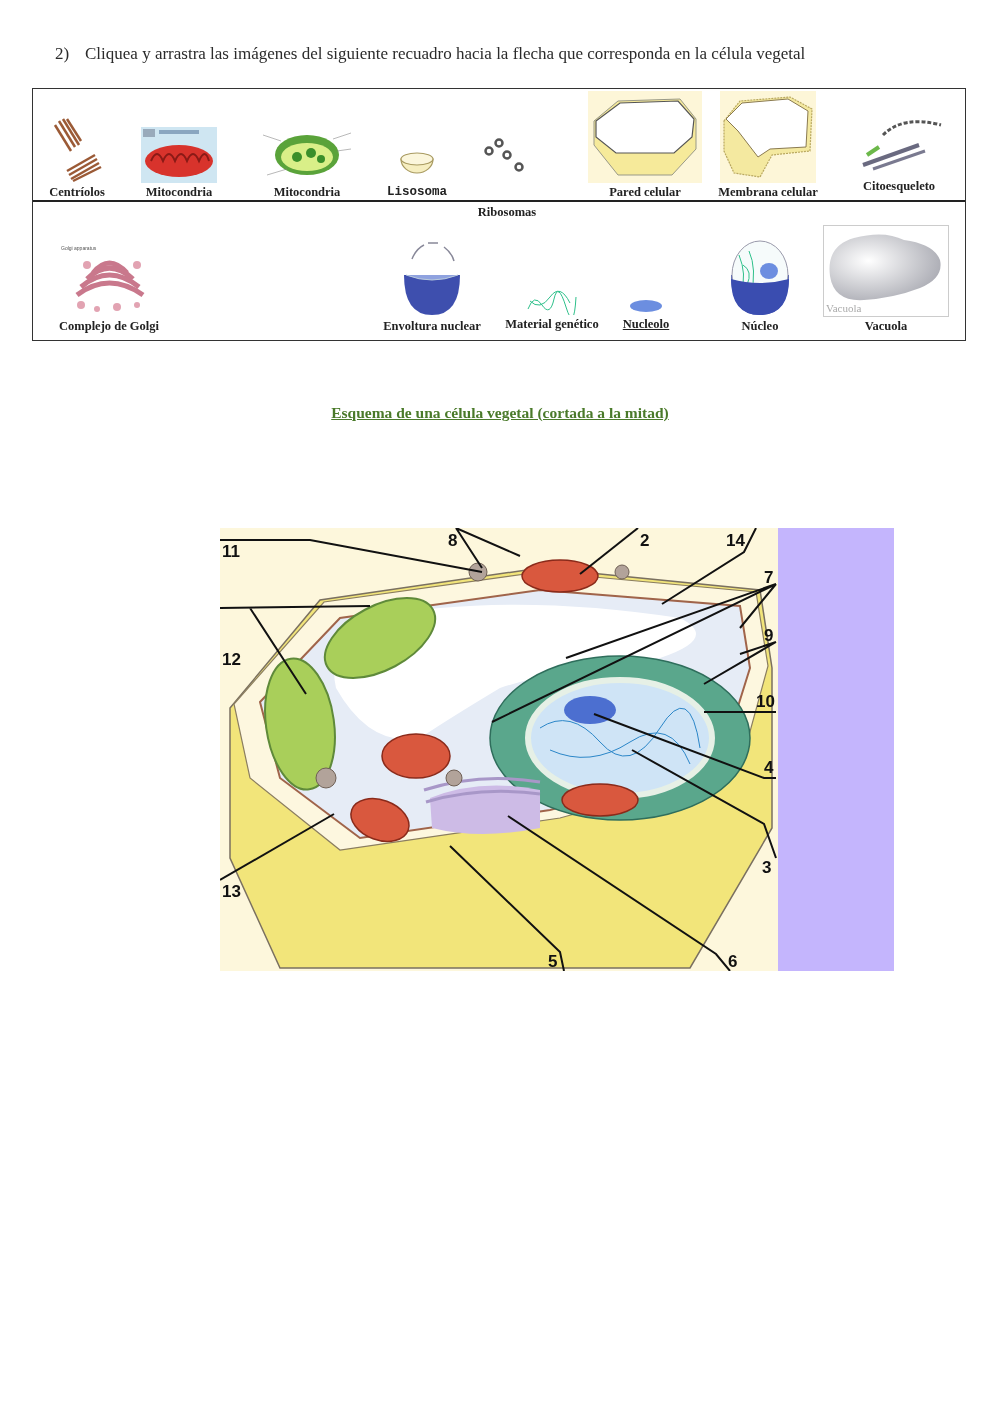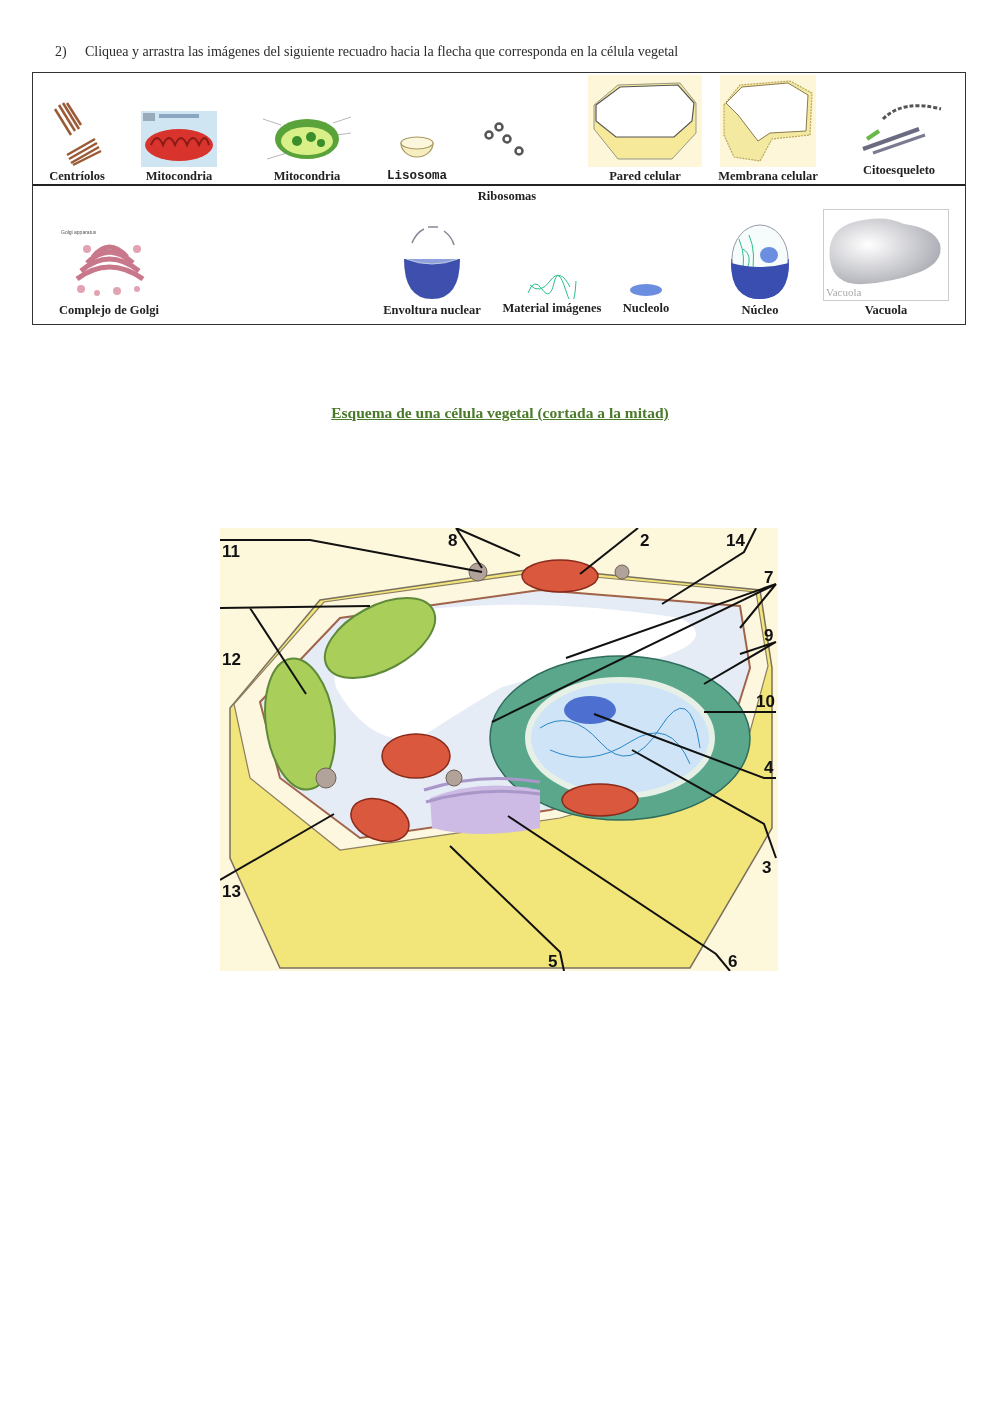--- a/index.html
+++ b/index.html
@@ -1,29 +1,29 @@
 <!DOCTYPE html>
 <html><head>
 <meta charset="utf-8">
 <style>
   html, body { margin:0; padding:0; background:#ffffff; }
   body { width:1000px; height:1414px; position:relative; overflow:hidden;
          font-family:"Liberation Serif","DejaVu Serif",serif; color:#222; }
-  .instruction { position:absolute; left:55px; top:44px; font-size:14px; color:#2b2b2b; white-space:nowrap; }
+  .instruction { position:absolute; left:55px; top:44px; font-size:17px; color:#2b2b2b; white-space:nowrap; }
   .instruction .num { display:inline-block; width:30px; }
-  .bank { position:absolute; left:32px; top:72px; width:934px; height:253px;
+  .bank { position:absolute; left:32px; top:88px; width:934px; height:253px;
           border:1.5px solid #333; box-sizing:border-box; background:#fff; }
   .bank .divider { position:absolute; left:0; right:0; top:111px; height:0; border-top:2px solid #222; }
   .item { position:absolute; display:flex; flex-direction:column; align-items:center; cursor:grab; }
   .item .img { position:relative; }
   .item .lbl { font-weight:bold; font-size:12.5px; color:#222; white-space:nowrap; margin-top:2px; }
   .heading { position:absolute; top:404px; left:0; width:1000px; text-align:center;
              font-weight:bold; font-size:15.5px; color:#4a7a2a; text-decoration:underline; }
-  .diagram { position:absolute; left:220px; top:528px; width:558px; height:443px; overflow:hidden;
-             background:#ec4899; }
+  .diagram { position:absolute; left:220px; top:528px; width:674px; height:443px; overflow:hidden;
+             background:#c4b5fd; }
   .callout { position:absolute; font-family:"Liberation Sans","DejaVu Sans",sans-serif;
              font-weight:bold; font-size:17px; color:#111; }
   .drop { position:absolute; width:26px; height:20px; }
 </style>
 </head>
 <body>
 
 <div class="instruction">
   <span class="num">2)</span><span>Cliquea y arrastra  las imágenes del siguiente recuadro hacia la flecha que corresponda en la célula vegetal</span>
 </div>
@@ -155,24 +155,24 @@
           <path d="M42 8 Q50 14 52 22"></path>
         </g>
     </svg>
     <span class="lbl">Envoltura nuclear</span>
   </div>
 
   <div class="item" style="left:466px;top:200px;width:106px;">
     <svg class="img" width="56" height="26" viewBox="0 0 56 26">
       <path d="M4 20 Q10 4 18 16 T30 10 T42 18 T52 8 M6 12 Q16 22 26 8 T46 14" stroke="#2ec08a" stroke-width="1" fill="none"></path>
     </svg>
-    <span class="lbl">Material imágenes</span>
-  </div>
-
-  <div class="item" style="left:576px;top:208px;width:74px;">
+    <span class="lbl">Material genético</span>
+  </div>
+
+  <div class="item" style="left:576px;top:208px;width:74px;text-decoration:underline;">
     <svg class="img" width="40" height="18" viewBox="0 0 40 18">
       <ellipse cx="20" cy="9" rx="16" ry="6" fill="#6c8ee0"></ellipse>
     </svg>
     <span class="lbl">Nucleolo</span>
   </div>
 
   <div class="item" style="left:686px;top:146px;width:82px;">
     <svg class="img" width="62" height="82" viewBox="0 0 62 82">
       <path d="M2 40 Q2 80 31 80 Q60 80 60 40 Z" fill="#3a4db0"></path>
       <ellipse cx="31" cy="40" rx="28" ry="34" fill="#f6fbfb" stroke="#99a" stroke-width="1"></ellipse>

